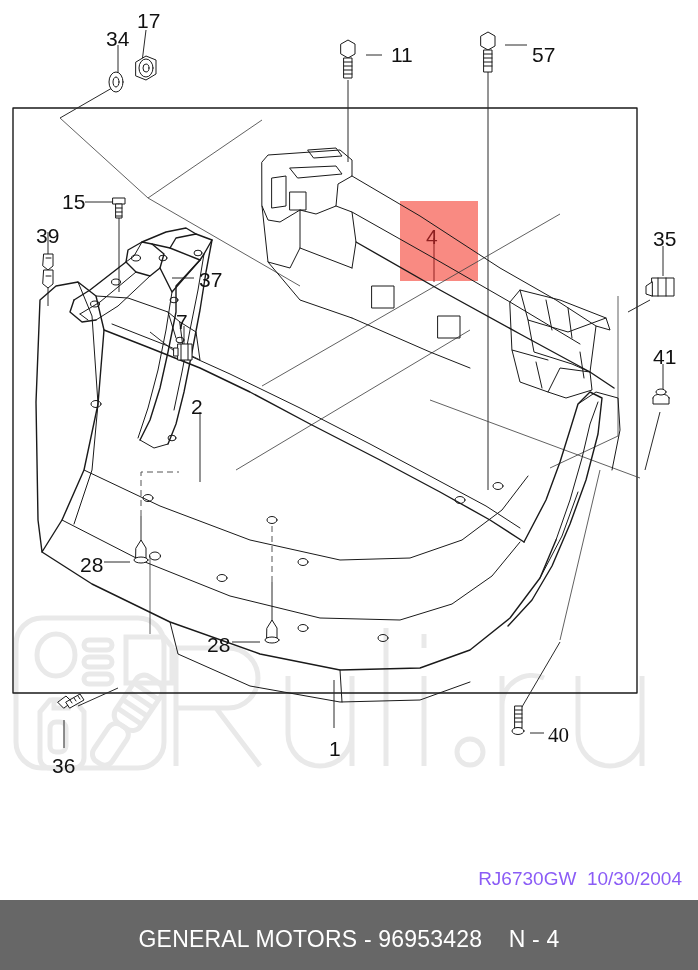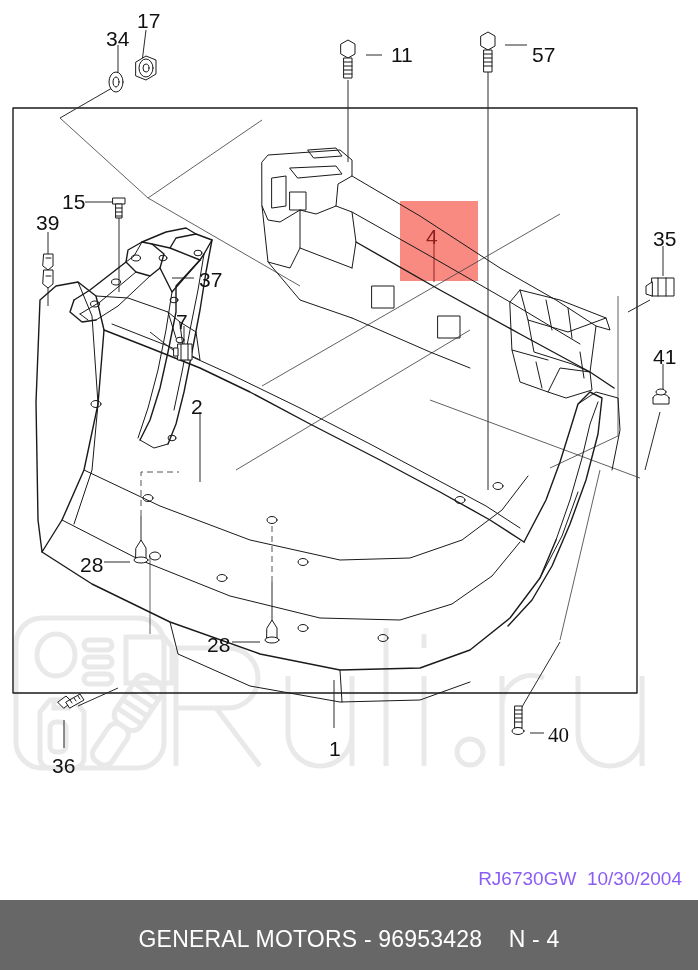--- a/index.html
+++ b/index.html
@@ -349,21 +349,21 @@
       <path class="ln" d="M515 710 h7 M515 714 h7 M515 718 h7 M515 722 h7"></path>
       <ellipse cx="518" cy="731" rx="6" ry="3.5" class="ln white"></ellipse>
     </g>
   </svg>
 
   <div class="callout" style="left:106px;top:28px;">34</div>
   <div class="callout" style="left:137px;top:10px;">17</div>
   <div class="callout" style="left:372px;top:44px;margin-left:19px;">11</div>
   <div class="callout" style="left:532px;top:44px;">57</div>
   <div class="callout" style="left:62px;top:191px;">15</div>
-  <div class="callout" style="left:36px;top:212px;">39</div>
+  <div class="callout" style="left:36px;top:225px;">39</div>
   <div class="callout" style="left:199px;top:269px;">37</div>
   <div class="callout" style="left:176px;top:311px;">7</div>
   <div class="callout" style="left:191px;top:396px;">2</div>
   <div class="callout red" style="left:426px;top:226px;">4</div>
   <div class="callout" style="left:653px;top:228px;">35</div>
   <div class="callout" style="left:653px;top:346px;">41</div>
   <div class="callout" style="left:80px;top:554px;">28</div>
   <div class="callout" style="left:207px;top:634px;">28</div>
   <div class="callout" style="left:52px;top:755px;">36</div>
   <div class="callout" style="left:329px;top:738px;">1</div>

